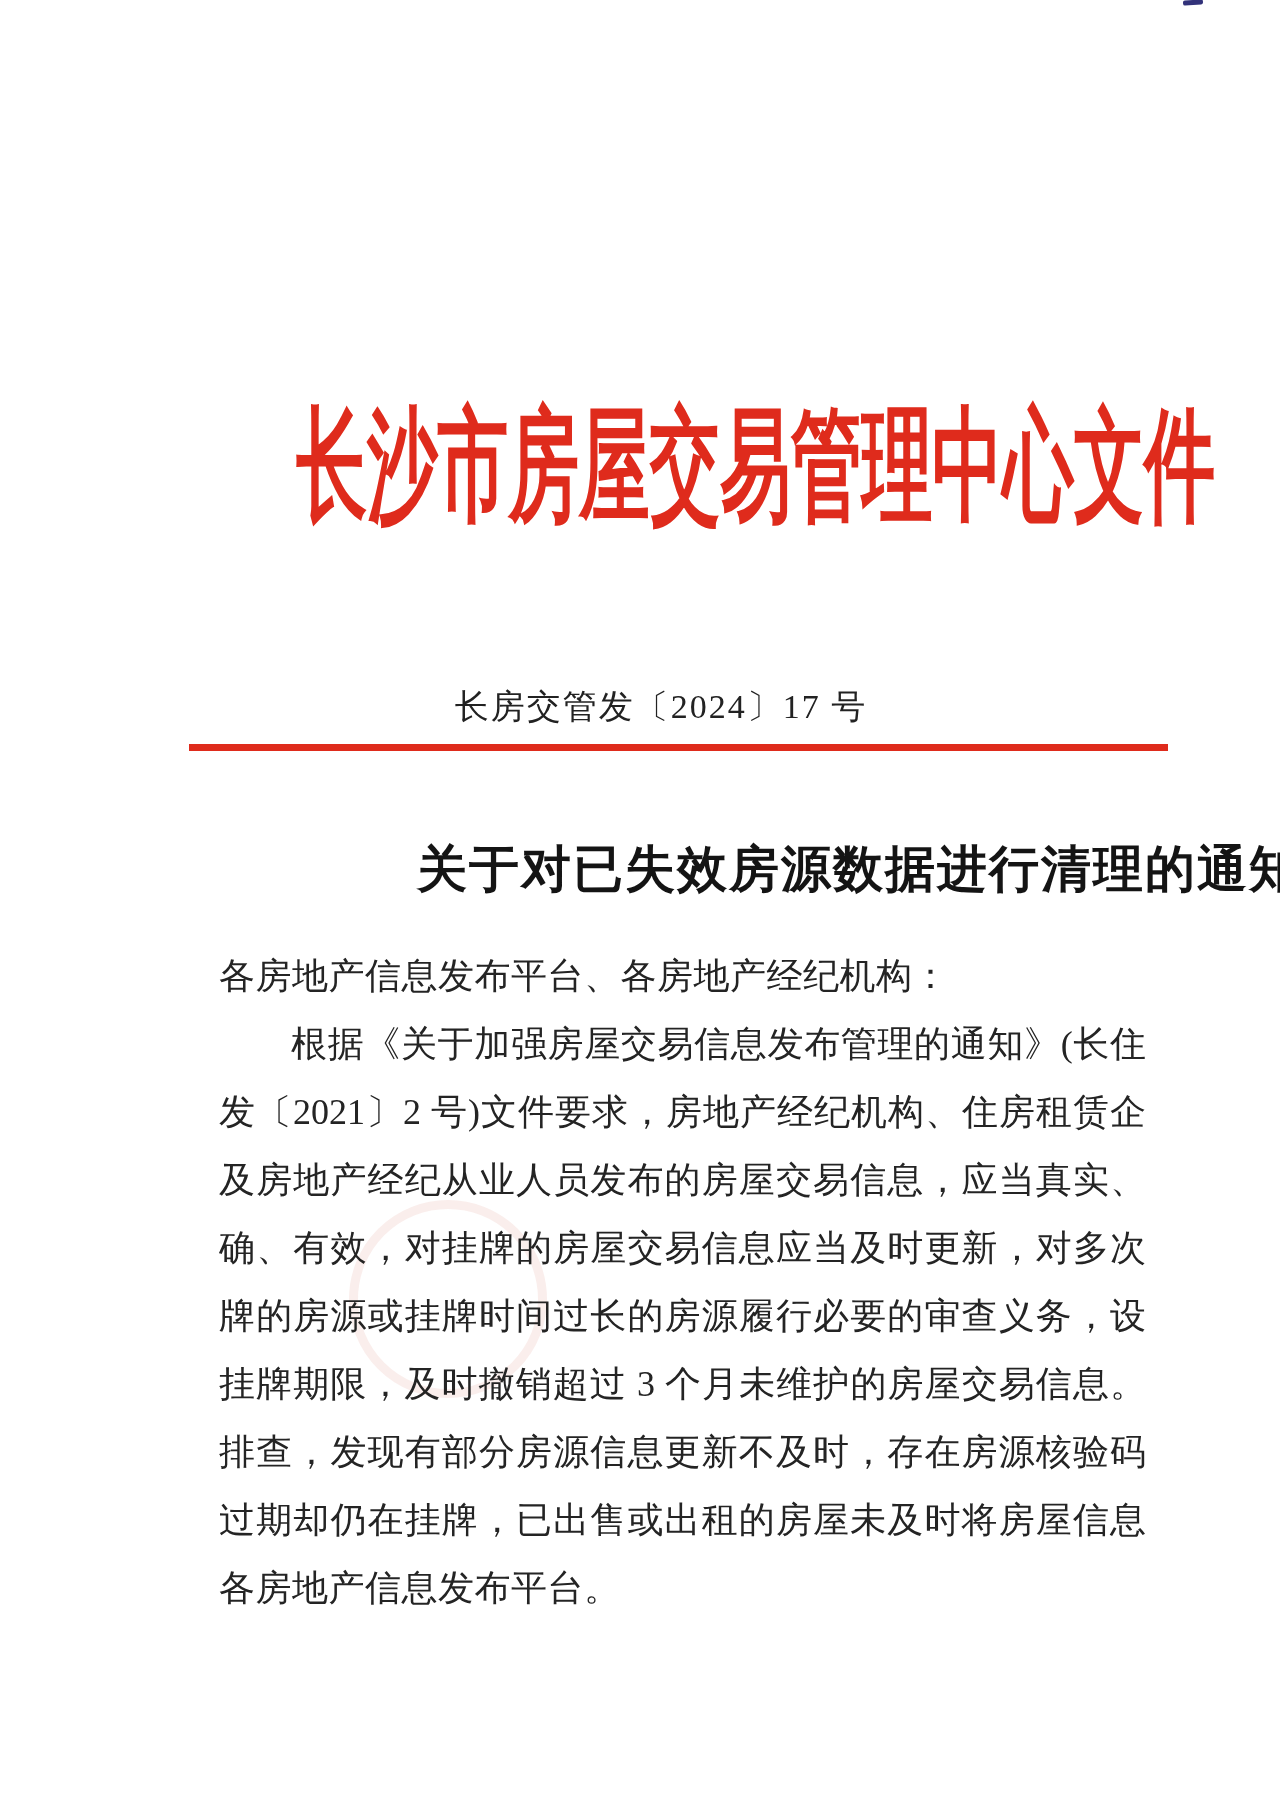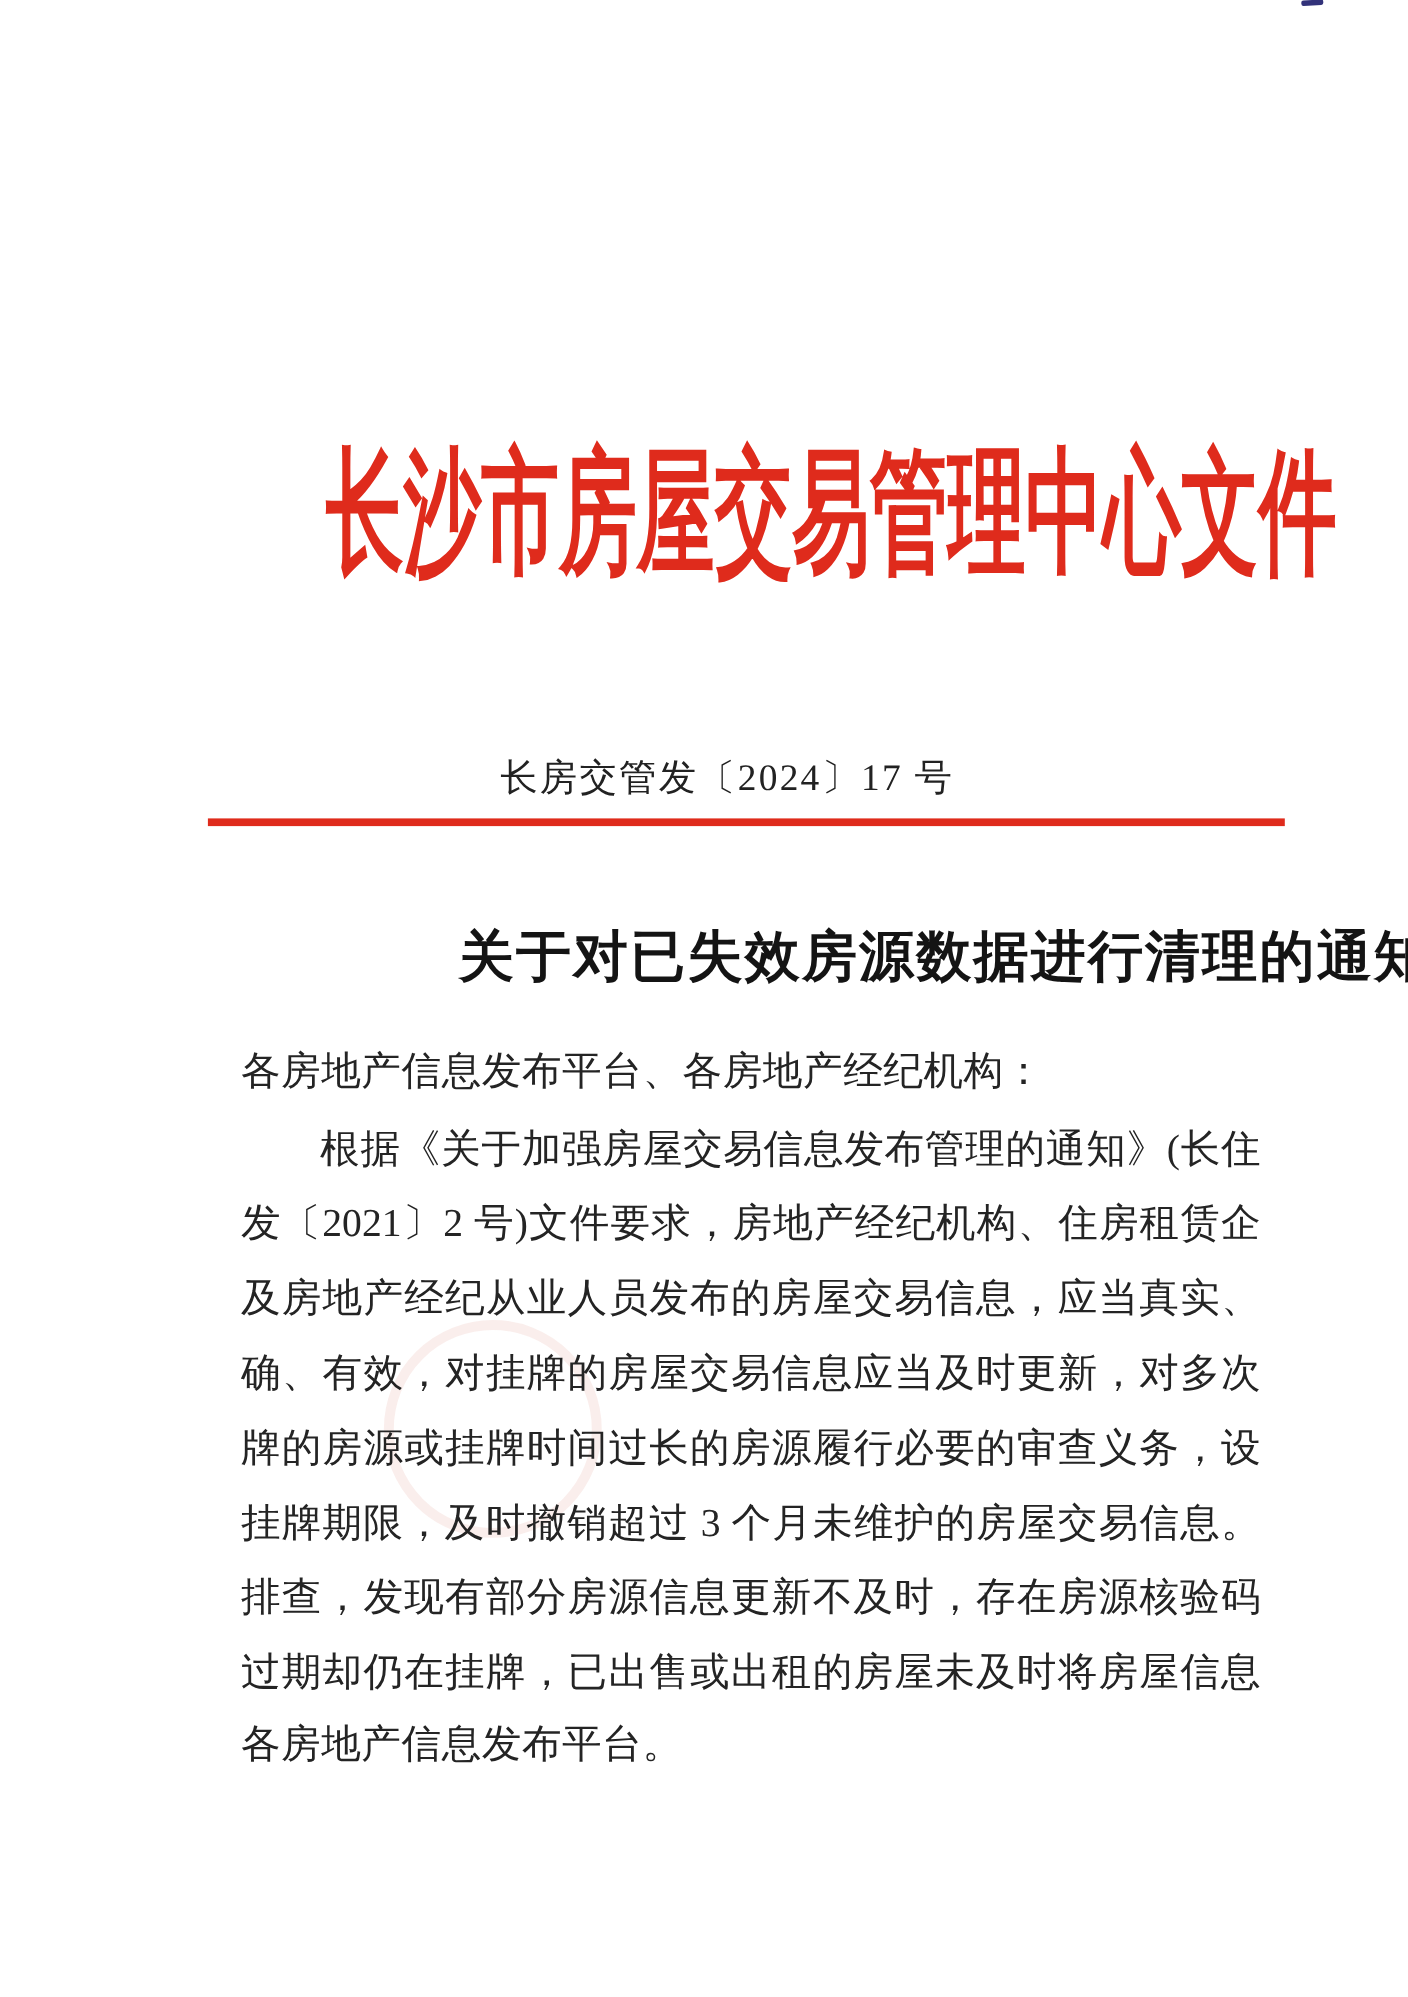--- a/index.html
+++ b/index.html
@@ -103,21 +103,20 @@
     text-align-last: justify;
   }
   .line.indent {
     text-indent: 72px;
   }
   .line.salutation,
   .line.last {
     text-align: left;
     text-align-last: left;
     letter-spacing: 0.5px;
-    font-family: Liberation Mono, monospace;
   }
 </style>
 </head>
 <body>
 
 <div class="page">
 
   <div class="scan-mark"></div>
 
   <div class="header-title">长沙市房屋交易管理中心文件</div>

